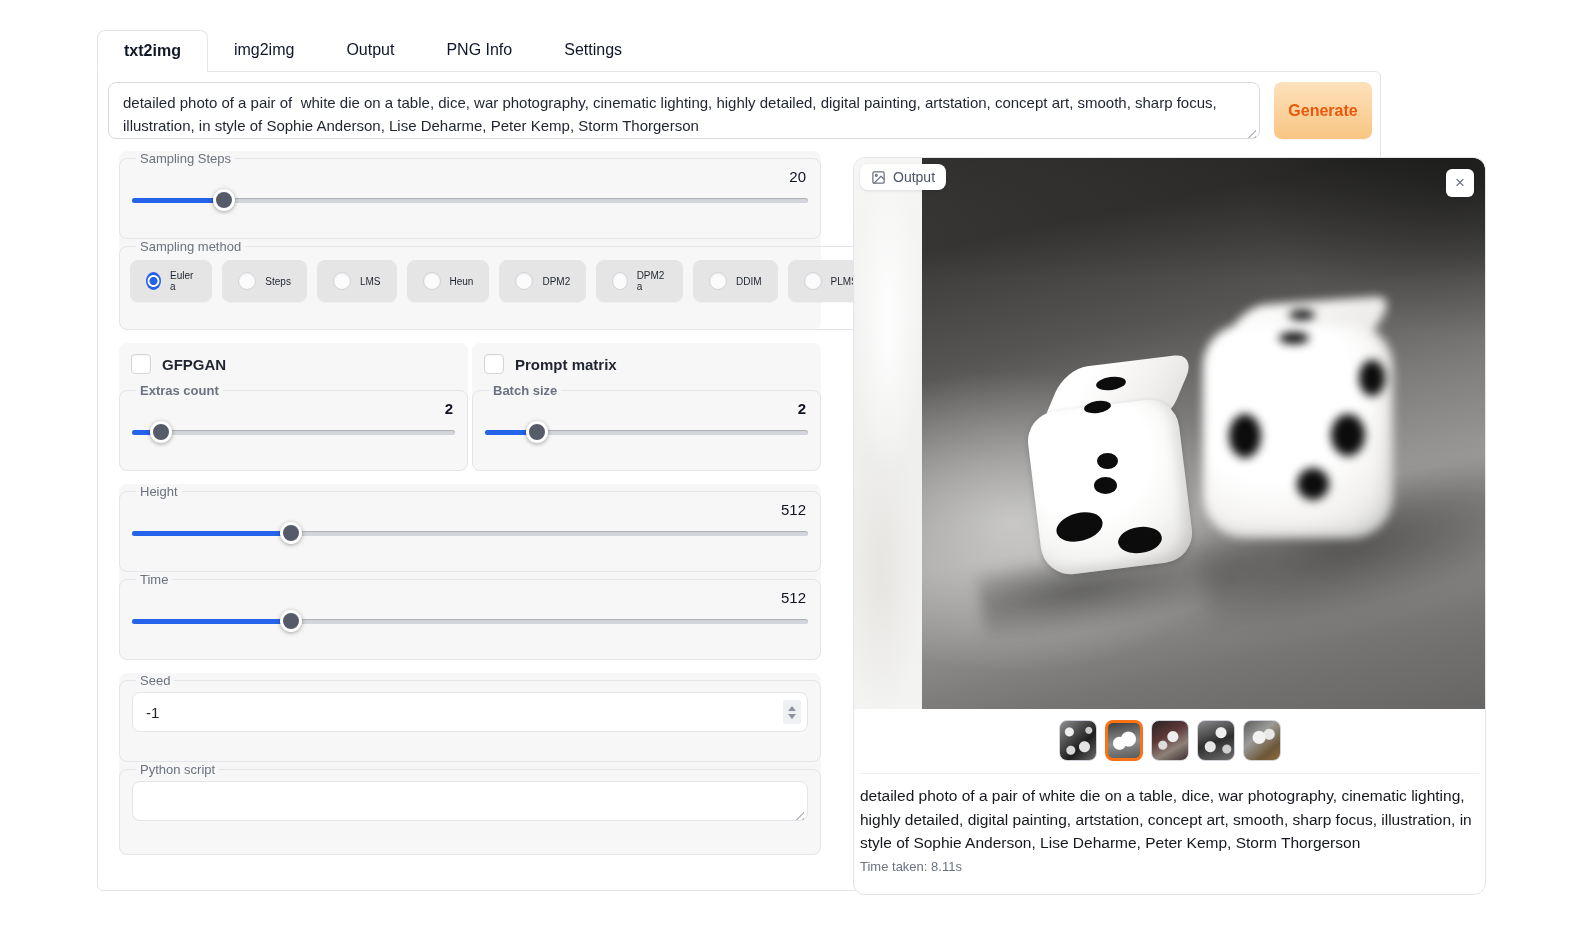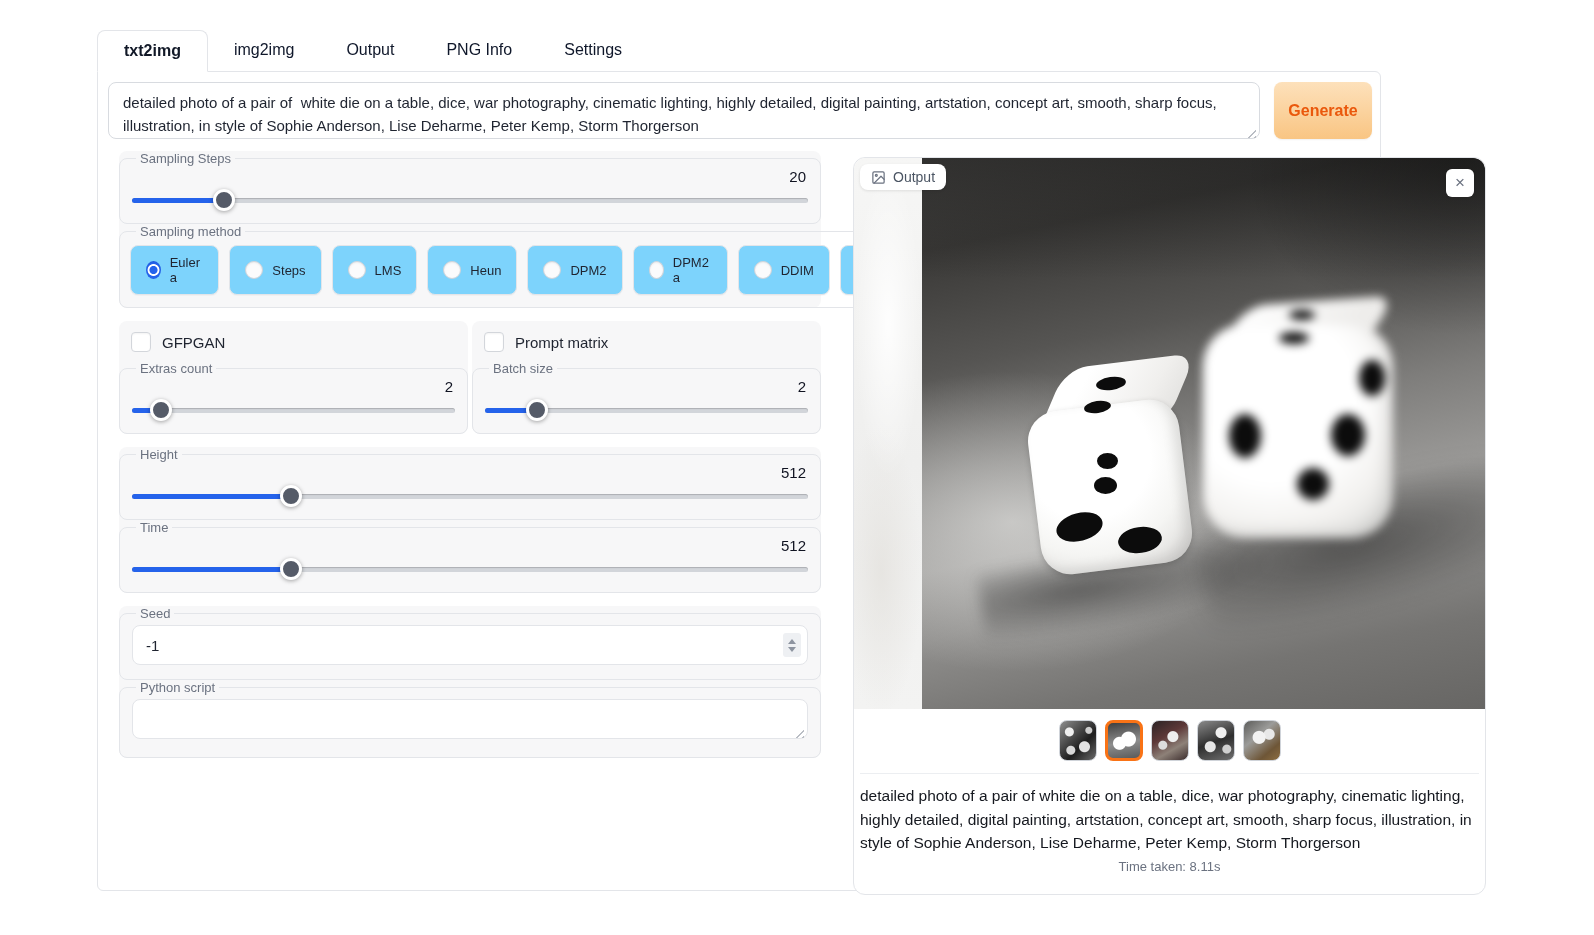--- a/index.html
+++ b/index.html
@@ -20,41 +20,41 @@
   .prompt-input { width:100%; height:57px; border:1px solid #d8dbe0; border-radius:8px; padding:8px 14px; font-family:"Liberation Sans",sans-serif; font-size:15px; line-height:1.55; color:#1f2430; resize:none; outline:none; overflow:hidden; }
   .generate-btn { width:98px; height:57px; border:none; border-radius:8px; background:linear-gradient(180deg,#fde1bb,#f9c583); color:#ea580c; font-weight:700; font-size:16px; font-family:"Liberation Sans",sans-serif; cursor:pointer; box-shadow:0 1px 2px rgba(0,0,0,.06); }
   .resize-grip { position:absolute; right:4px; bottom:5px; width:12px; height:12px; background:repeating-linear-gradient(315deg,#b9bdc4 0 1.5px,transparent 1.5px 4.5px); clip-path:polygon(100% 0,100% 100%,0 100%); pointer-events:none; }
 
   
   .content { display:flex; margin-top:8px; align-items:flex-start; }
   .left-col { width:702px; margin-left:11px; display:flex; flex-direction:column; gap:13px; }
   .right-col { flex:1; margin-left:32px; margin-top:6px; }
 
   .panel { background:#f7f7f8; border-radius:8px; }
-  fieldset { border:1px solid #e3e5e9; border-radius:8px; padding:0 10px 8px; }
+  fieldset { border:1px solid #e3e5e9; border-radius:8px; padding:0 10px 23px; }
   legend { font-size:13px; color:#6b7280; padding:0 4px; margin-left:6px; }
   .slider-value { text-align:right; font-size:15px; color:#101321; padding:2px 4px 4px 0; }
 
   
   .slider { position:relative; height:22px; margin:0 2px 4px; cursor:pointer; }
   .slider .track { position:absolute; left:0; right:0; top:9px; height:5px; border-radius:3px; background:#d2d5da; box-shadow:inset 0 1px 1px rgba(0,0,0,.18); }
   .slider .fill { position:absolute; left:0; top:9px; height:5px; border-radius:3px; background:#2563eb; }
   .slider .thumb { position:absolute; top:0; width:22px; height:22px; border-radius:50%; background:#555b68; border:3px solid #fff; box-shadow:0 1px 4px rgba(0,0,0,.35); transform:translateX(-50%); }
 
   
   .radio-row { display:flex; gap:10px; padding:6px 0 4px; }
-  .radio-pill { background:#7dd3fc; border:1px solid #e3e5e9; border-radius:8px; padding:9px 15px; display:flex; align-items:center; gap:9px; font-size:13px; color:#1f2430; cursor:pointer; box-shadow:0 1px 1px rgba(0,0,0,.03); }
+  .radio-pill { background:#e5e5e5; border:1px solid #e3e5e9; border-radius:8px; padding:9px 15px; display:flex; align-items:center; gap:9px; font-size:10px; color:#1f2430; cursor:pointer; box-shadow:0 1px 1px rgba(0,0,0,.03); }
   .radio-dot { width:18px; height:18px; border-radius:50%; border:1px solid #cfd3d9; background:#fbfbfc; box-shadow:inset 0 1px 2px rgba(0,0,0,.06); }
   .radio-pill.checked .radio-dot { border:none; background:radial-gradient(circle at 50% 50%, #2563eb 0 31%, #ffffff 38% 47%, #2563eb 54%); }
 
   
   .check-row { display:flex; align-items:center; gap:11px; padding:11px 12px 9px; font-size:15px; color:#1f2430; cursor:pointer; }
   .checkbox { width:20px; height:20px; border:1px solid #d3d6db; border-radius:4px; background:#fff; box-shadow:inset 0 1px 2px rgba(0,0,0,.05); }
 
-  .two-col { display:flex; gap:4px; }
+  .two-col { display:flex; gap:4px;font-weight:bold; }
   .two-col .panel { flex:1; }
 
   
   .seed-wrap { position:relative; margin:4px 2px 6px; }
   .seed-input { width:100%; height:40px; border:1px solid #e3e5e9; border-radius:8px; background:#fff; padding:0 34px 0 13px; font-size:15px; color:#1f2430; font-family:"Liberation Sans",sans-serif; outline:none; -moz-appearance:textfield; appearance:textfield; }
   .seed-input::-webkit-outer-spin-button,.seed-input::-webkit-inner-spin-button{-webkit-appearance:none;}
   .spinner { position:absolute; right:7px; top:8px; width:18px; height:24px; background:#eef0f3; border-radius:3px; display:flex; flex-direction:column; align-items:center; justify-content:center; gap:3px; cursor:pointer; }
   .spin-up { width:0;height:0;border-left:4px solid transparent;border-right:4px solid transparent;border-bottom:5px solid #8d94a0; }
   .spin-down { width:0;height:0;border-left:4px solid transparent;border-right:4px solid transparent;border-top:5px solid #8d94a0; }
   .script-wrap { position:relative; margin:4px 2px 6px; }
@@ -124,21 +124,21 @@
       linear-gradient(140deg,#5c5c5a 0%,#9b9b99 38%,#6e5637 75%,#8c6d41 100%); }
 
   
   .output-chip { position:absolute; left:6px; top:6px; background:#fff; border-radius:8px; padding:5px 11px; display:flex; align-items:center; gap:7px; font-size:14px; color:#4b5563; box-shadow:0 1px 3px rgba(0,0,0,.10); z-index:3; }
   .close-btn { position:absolute; right:11px; top:11px; width:28px; height:28px; background:#fff; border-radius:6px; display:flex; align-items:center; justify-content:center; color:#6b7280; font-size:17px; cursor:pointer; box-shadow:0 1px 3px rgba(0,0,0,.08); z-index:3; }
 
   
   .caption { margin:12px 6px 0; border-top:1px solid #eceef1; padding:10px 0 0 0; }
   .caption .prompt-text { font-size:15.5px; line-height:1.53; color:#15181f; max-width:700px; }
   .caption .params { font-size:15.5px; color:#15181f; margin-top:2px; }
-  .caption .time { font-size:13px; color:#6b7280; margin-top:4px;text-align:center; }
+  .caption .time { font-size:13px; color:#6b7280; margin-top:4px; }
 </style>
 </head>
 <body>
 
 <div class="app">
 
   <div class="tabbar">
     <div class="tab active">txt2img</div>
     <div class="tab">img2img</div>
     <div class="tab">Output</div>

